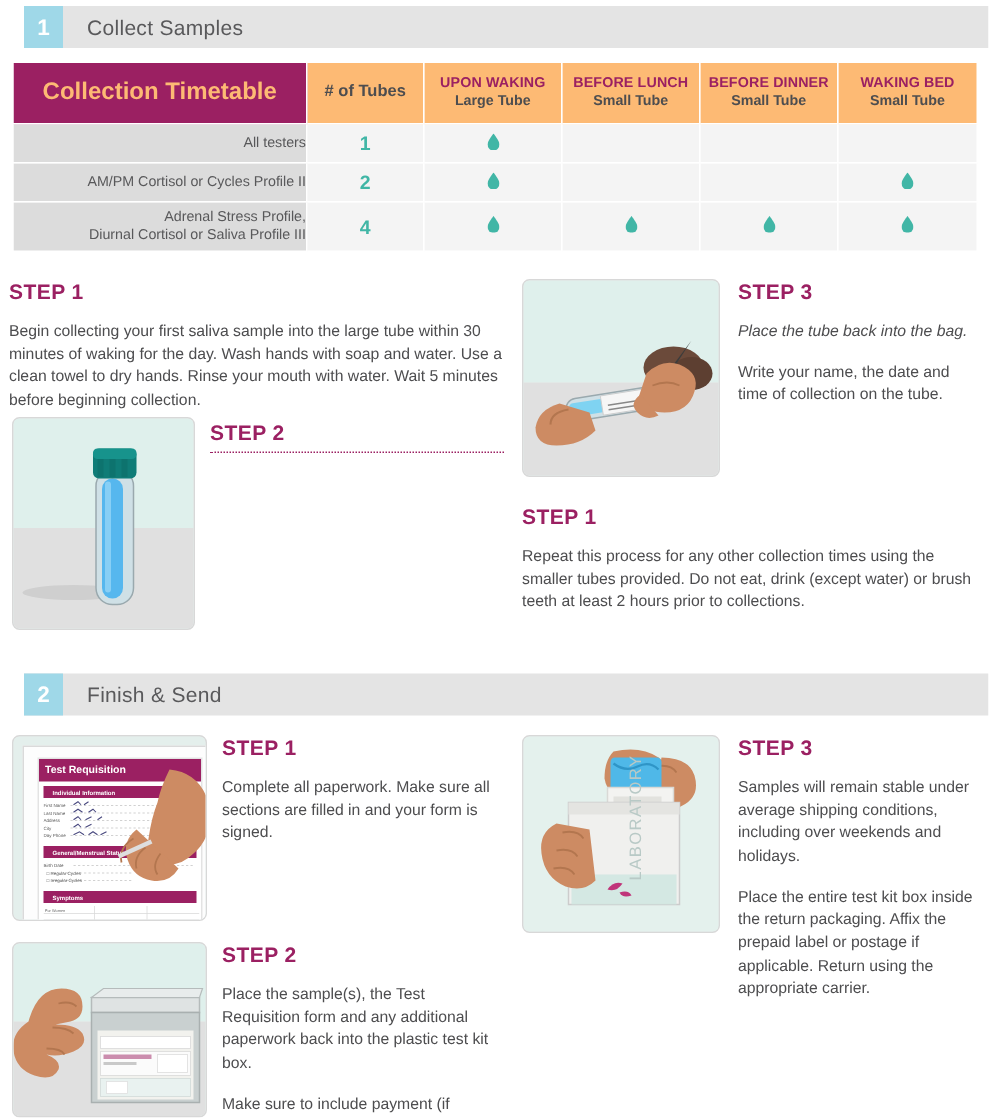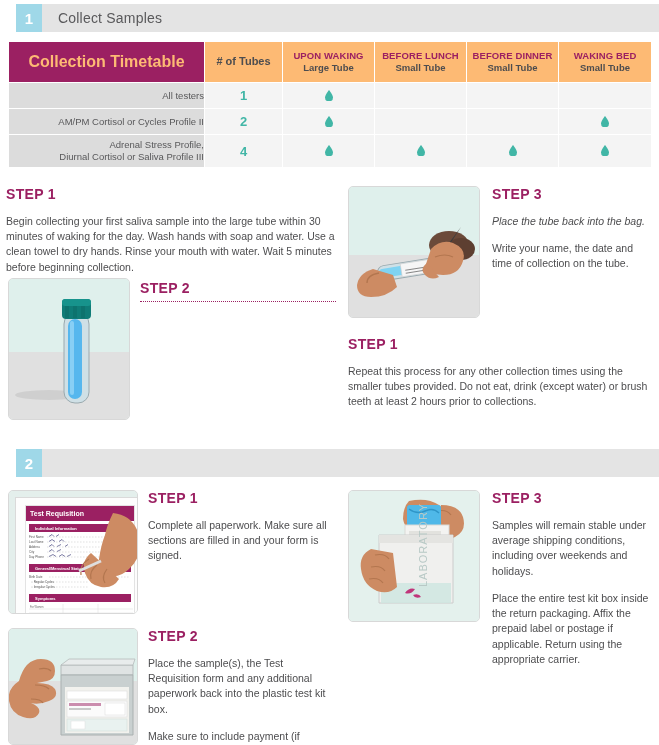--- a/index.html
+++ b/index.html
@@ -288,20 +288,21 @@
   <div class="body-txt">Write your name, the date and time of collection on the tube.</div>
 </div>
 
 <div class="abs" style="left:348px; top:336px; width:306px;">
   <div class="step-h">STEP 1</div>
   <div class="body-txt">Repeat this process for any other collection times using the smaller tubes provided. Do not eat, drink (except water) or brush teeth at least 2 hours prior to collections.</div>
 </div>
 
 <div class="section-bar abs" style="left:8px; top:449px; width:643px;">
   <div class="section-num">2</div>
+  <div class="section-title">Finish &amp; Send</div>
 </div>
 
 <div class="photo abs" style="left:8px; top:490px; width:130px; height:124px; background:#e9f4f1;">
   <div style="position:absolute;left:0;top:0;right:0;bottom:0;background:#e4efec;"></div>
   <div style="position:absolute;left:6px;top:6px;width:124px;height:122px;background:#fdfdfd;border:1px solid #dadada;"></div>
   <div style="position:absolute;left:16px;top:14px;width:110px;height:112px;background:#ffffff;border:1px solid #e3e3e3;">
     <div style="position:absolute;left:0;top:0;right:0;height:15px;background:#9b2062;">
       <span style="color:#fff;font-size:7px;font-weight:bold;position:absolute;left:4px;top:4px;">Test Requisition</span>
     </div>
     <div style="position:absolute;left:3px;top:18px;right:3px;height:8px;background:#9b2062;">

